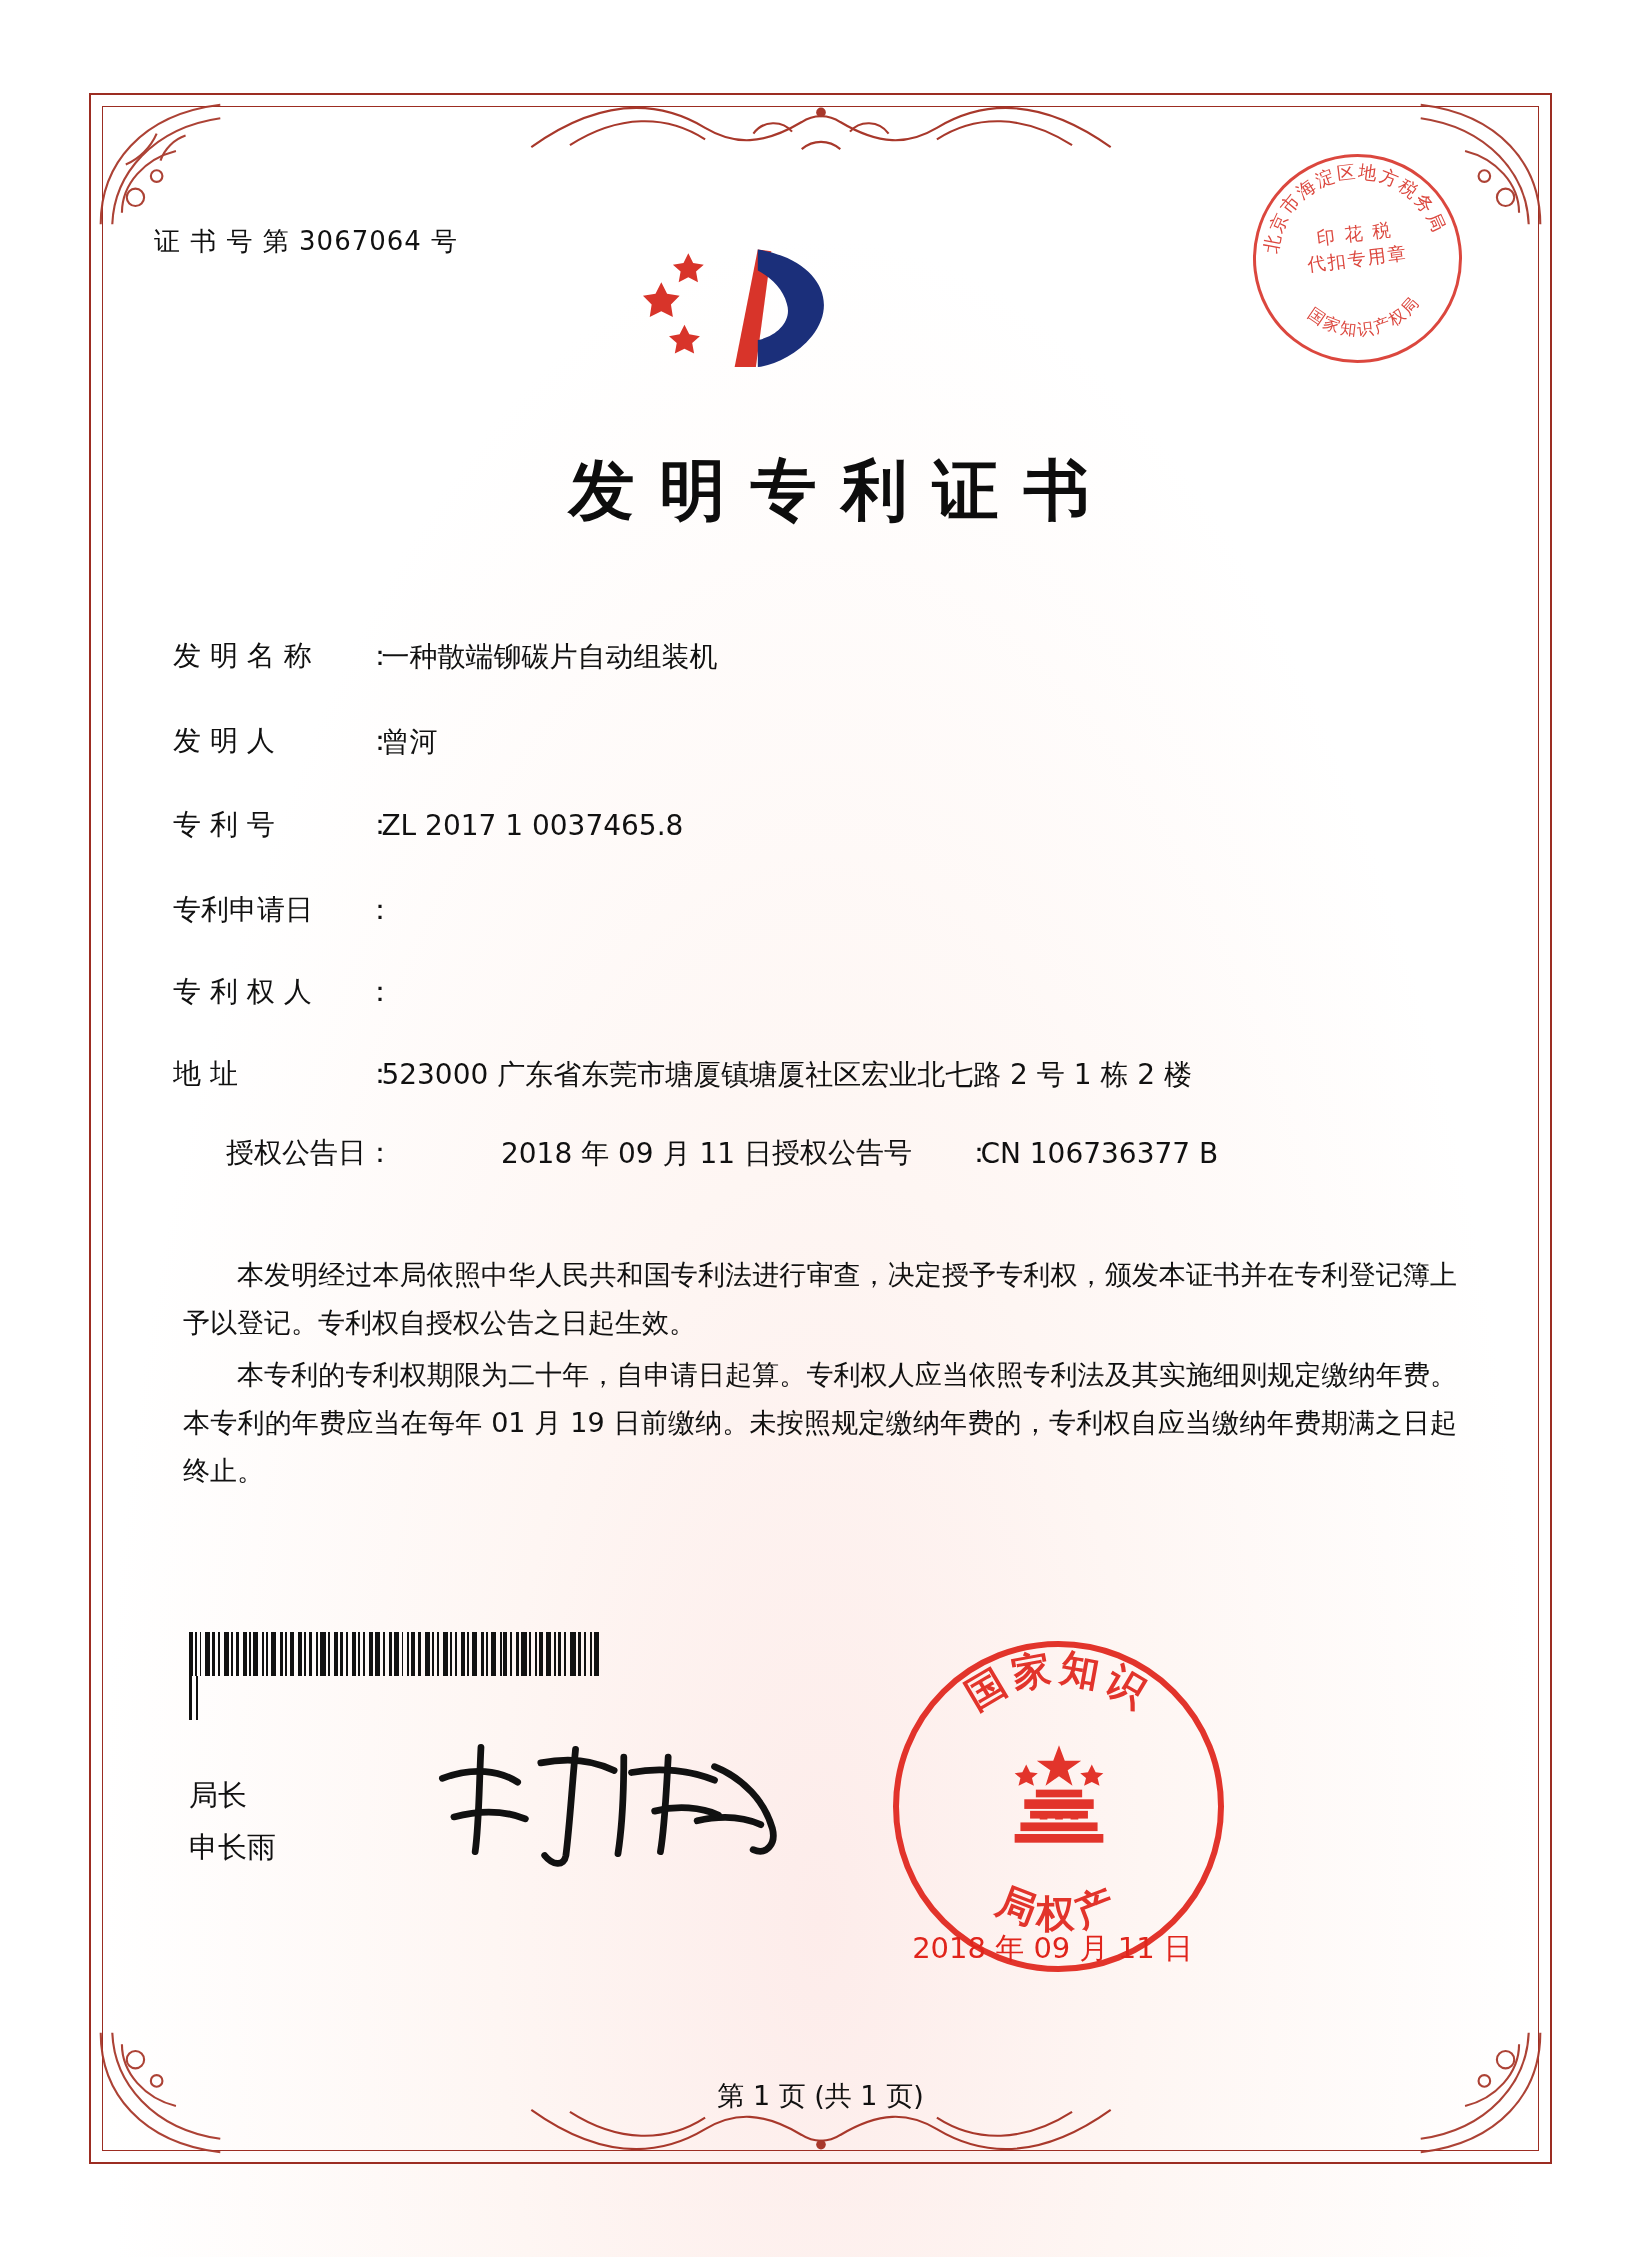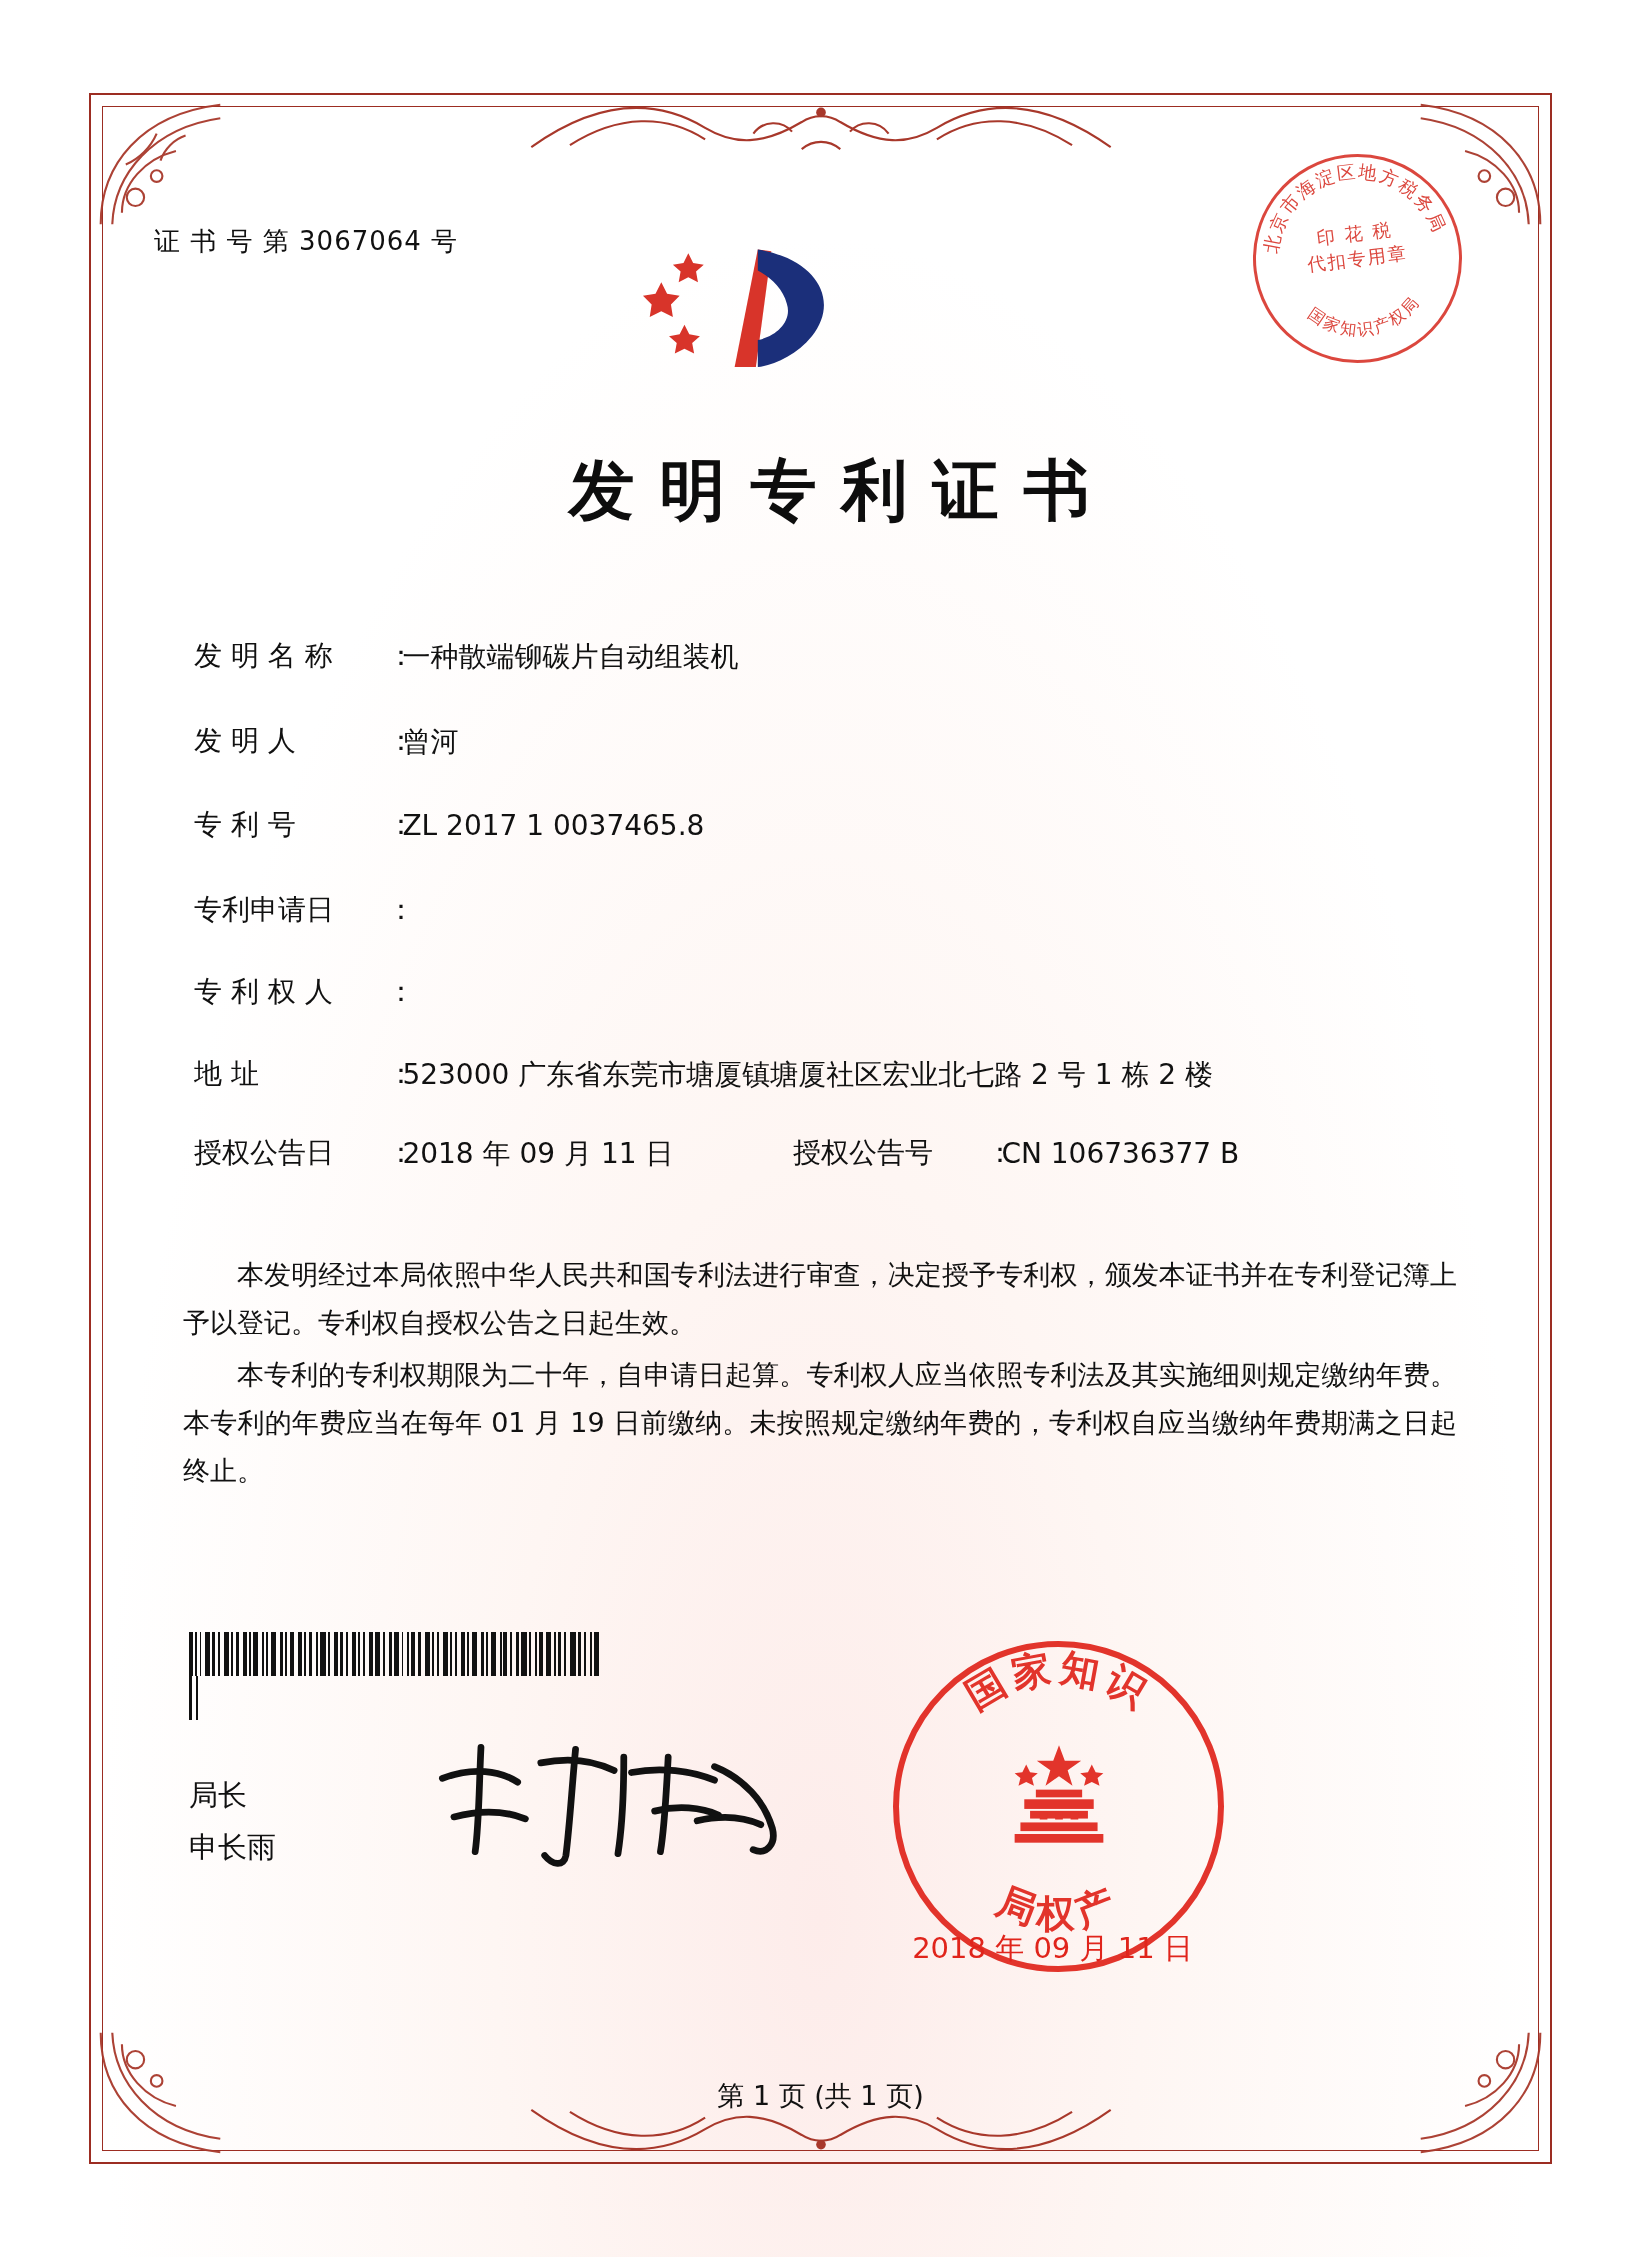--- a/index.html
+++ b/index.html
@@ -72,37 +72,37 @@
     position:absolute;left:0;top:0;width:100%;height:100%;
   }
   .tax-stamp .arc svg{width:100%;height:100%;}
   .tax-stamp .mid{
     position:absolute;left:0;right:0;top:64px;text-align:center;
     font-size:18.3px;line-height:25px;font-family:"DejaVu Sans", sans-serif;
     letter-spacing:1.9px;
   }
 
   
-  .fields{position:absolute;left:194px;top:637px;width:1284px;}
+  .fields{position:absolute;left:173px;top:637px;width:1284px;}
   .frow{
     display:flex;align-items:flex-start;
     font-size:28px;color:#111;margin-bottom:44px;
     font-family:"DejaVu Sans", sans-serif;
   }
   .flabel{
     width:193px;flex:none;
     display:flex;justify-content:space-between;
     letter-spacing:0;
   }
   .flabel.tight{display:block;letter-spacing:0;}
   .fcolon{width:15.4px;flex:none;}
   .fvalue{flex:1;line-height:1.45;}
   .frow.addr{margin-bottom:39px;}
   .frow.two{margin-bottom:35px;}
-  .pub-left{width:599px;display:flex;}
+  .pub-left{width:599px;display:flex;text-align:right;}
   .pub-right{display:flex;}
   .pub-right .flabel{width:193px;}
 
   
   .body-text{
     position:absolute;left:183px;top:1251px;width:1274px;
     font-size:27px;line-height:48px;color:#111;
     font-family:"DejaVu Sans", sans-serif;
     text-align:justify;
   }

